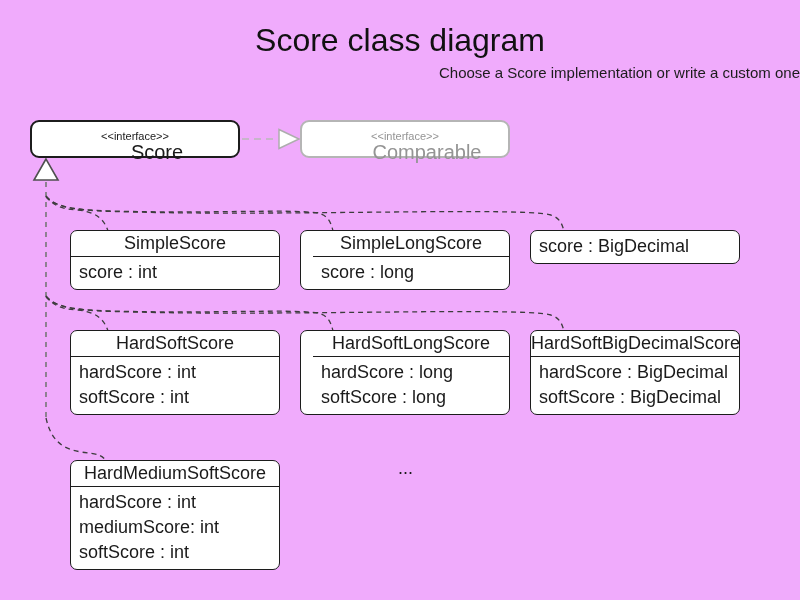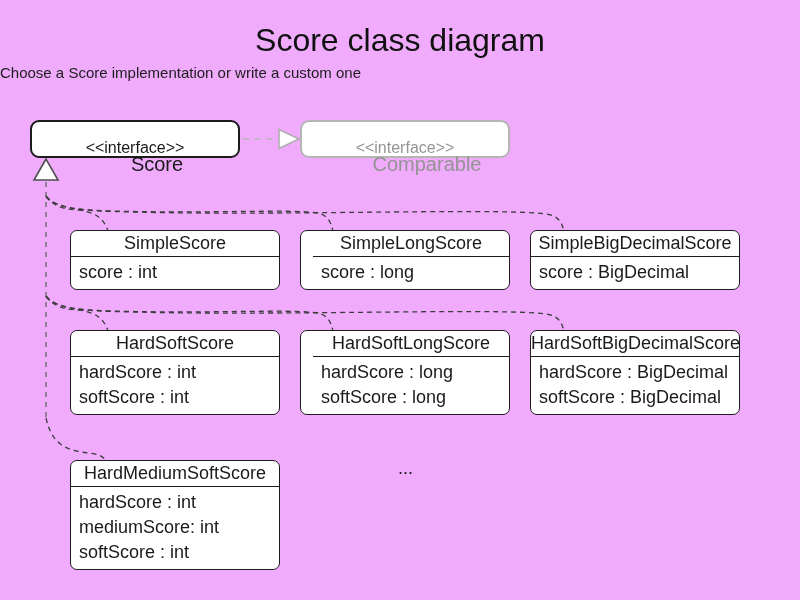--- a/index.html
+++ b/index.html
@@ -1,28 +1,28 @@
 <!DOCTYPE html>
 <html><head>
 <meta charset="utf-8">
 <style>
   html,body{margin:0;padding:0;background:#ffffff;}
   body{width:800px;height:600px;font-family:"Liberation Sans", sans-serif;color:#1a1a1a;}
   .canvas{position:relative;width:800px;height:600px;overflow:hidden;background:#f0abfc;}
 
   .diagram-title{position:absolute;left:0;top:22px;width:800px;margin:0;text-align:center;
     font-size:32px;font-weight:400;color:#111;letter-spacing:0;}
-  .diagram-subtitle{position:absolute;left:0;top:64px;width:800px;text-align:left;
+  .diagram-subtitle{position:absolute;left:0;top:64px;width:800px;text-align:right;
     font-size:15px;color:#1c1c1c;}
 
   svg.connectors{position:absolute;left:0;top:0;z-index:1;}
 
   .iface{position:absolute;width:210px;height:38px;box-sizing:border-box;background:#fff;
     border:2px solid #1c1c1c;border-radius:9px;text-align:center;z-index:2;}
-  .iface .stereo{font-size:16px;line-height:12px;margin-top:20px;}
+  .iface .stereo{font-size:11px;line-height:12px;margin-top:8px;}
   .iface .iname{font-size:20px;line-height:20px;margin-left:44px;}
   .iface.muted{border-color:#b5b5b5;color:#949494;}
 
   .cls{position:absolute;width:210px;box-sizing:border-box;background:#fff;
     border:1.5px solid #1c1c1c;border-radius:7px;z-index:2;}
   .cls-title{font-size:18px;line-height:25px;height:25px;text-align:center;
     border-bottom:1.5px solid #1c1c1c;white-space:nowrap;overflow:hidden;}
   .cls-attrs{padding:3px 7px 4px 8px;}
   .attr{font-size:18px;line-height:25px;white-space:nowrap;}
 
@@ -77,21 +77,20 @@
   </div>
 
   <div class="cls col-2 row-1">
     <div class="cls-title">SimpleLongScore</div>
     <div class="cls-attrs">
       <div class="attr">score : long</div>
     </div>
   </div>
 
   <div class="cls col-3 row-1">
-    <div class="cls-title">SimpleBigDecimalScore</div>
     <div class="cls-attrs">
       <div class="attr">score : BigDecimal</div>
     </div>
   </div>
 
   <div class="cls col-1 row-2">
     <div class="cls-title">HardSoftScore</div>
     <div class="cls-attrs">
       <div class="attr">hardScore : int</div>
       <div class="attr">softScore : int</div>

